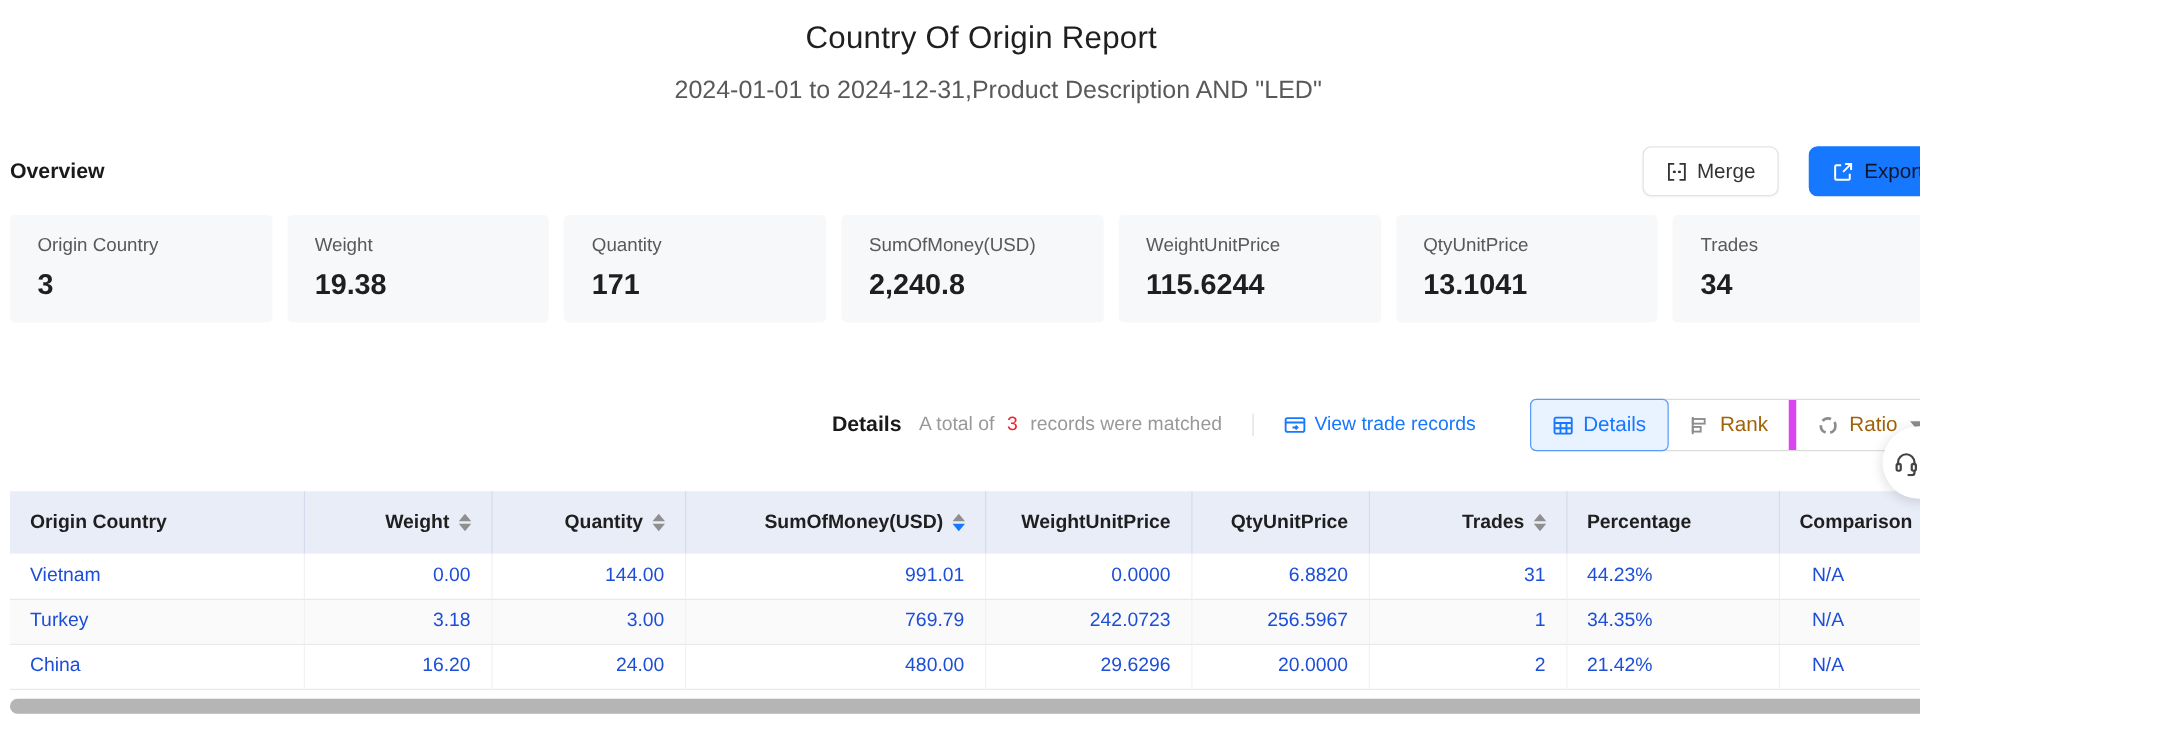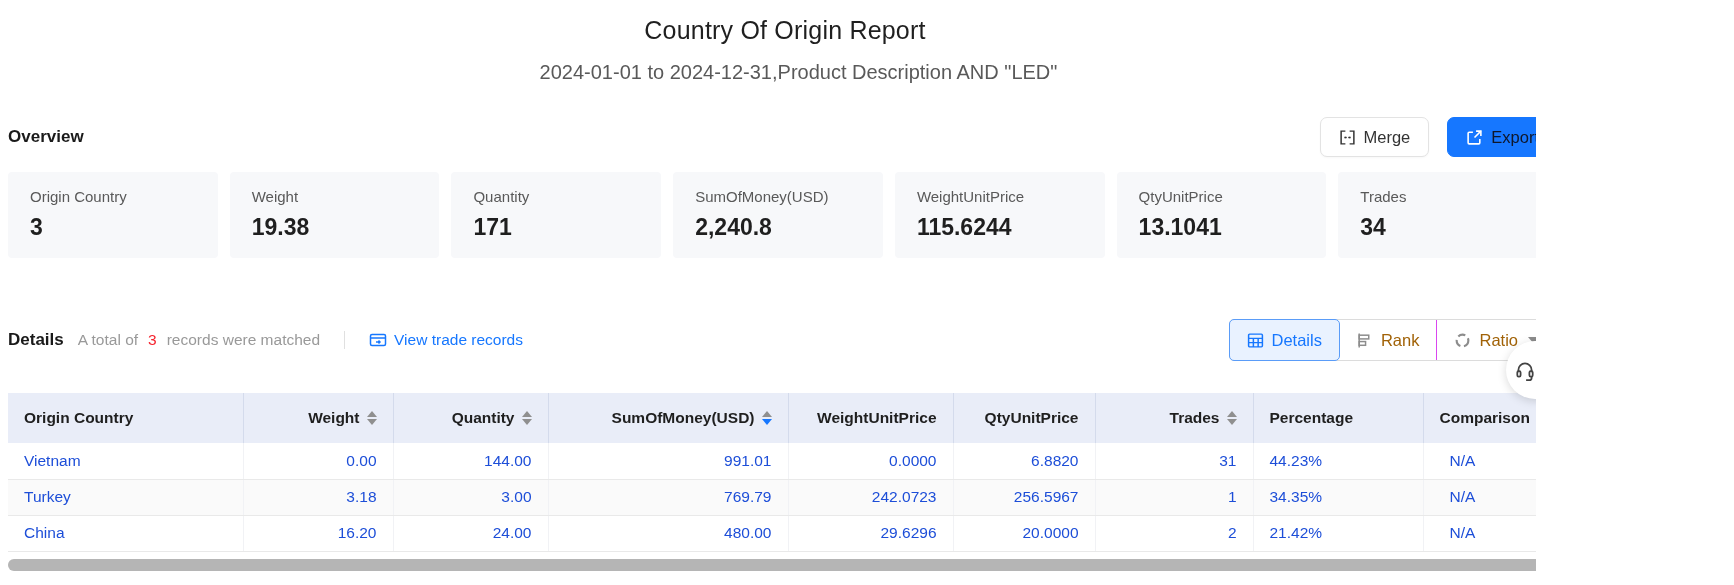--- a/index.html
+++ b/index.html
@@ -9,49 +9,49 @@
 
   
   .report-header { position:absolute; top:16px; left:0; width:1570px; text-align:center; }
   .report-title { font-size:25px; font-weight:500; color:#1f1f1f; letter-spacing:.2px; }
   .report-subtitle { margin-top:16px; font-size:20px; color:#595959;padding-left:27px; }
 
   
   .overview-bar { position:absolute; top:116px; left:8px; width:1550px; height:42px;
                   display:flex; align-items:center; justify-content:space-between; }
   .overview-heading { font-size:17px; font-weight:700; color:#1a1a1a; }
-  .overview-actions { display:flex; gap:18px; }
+  .overview-actions { display:flex; gap:24px; }
   .btn { display:inline-flex; align-items:center; gap:8px; height:40px; padding:0 18px;
          border-radius:7px; font-size:16.5px; cursor:pointer; }
   .btn-merge { background:#fff; border:1px solid #e3e3e3; color:#333;
                box-shadow:0 1px 2px rgba(0,0,0,.03); }
   .btn-export { background:#1677ff; border:1px solid #1677ff; color:#0f172a; }
 
   
   .cards { position:absolute; top:172px; left:8px; width:1540px; height:86px;
            display:flex; gap:12px; }
   .card { flex:1; background:#f7f8fa; border-radius:4px; padding:16px 22px; }
   .card-label { font-size:15px; color:#595959; }
   .card-value { margin-top:9px; font-size:23px; font-weight:700; color:#1f1f1f; }
 
   
   .details-bar { position:absolute; top:318px; left:8px; width:1550px; height:44px;
-                 display:flex; align-items:center; justify-content:space-between; }
+                 display:flex; align-items:center; justify-content:flex-end;gap:43px; }
   .details-left { display:flex; align-items:center; gap:10px; font-size:15.5px; }
   .details-heading { font-size:17px; font-weight:700; color:#1a1a1a; margin-right:4px; }
   .muted { color:#999; }
   .count-red { color:#f5222d; }
   .v-divider { width:1px; height:18px; background:#e0e0e0; margin:0 14px; }
   .link { display:inline-flex; align-items:center; gap:7px; color:#1677ff; cursor:pointer; font-size:15.5px; }
 
   .tab-group { display:flex; align-items:stretch; height:42px; background:#fff;
                border:1px solid #dcdcdc; border-radius:5px; }
   .tab { display:flex; align-items:center; gap:8px; padding:0 17px; font-size:16.5px;
          color:#a16207; cursor:pointer; position:relative; }
-  .tab + .tab { border-left:1px solid #d946ef; }
+  .tab + .tab { border-left:6px solid #d946ef; }
   .tab.active { color:#1677ff; background:#e9f2ff; border:1px solid #5a9cf8;
                 border-radius:5px; margin:-1px; z-index:2; }
   .tab.active + .tab { border-left:none; }
   .caret-down-small { width:0; height:0; border-left:6px solid transparent;
                       border-right:6px solid transparent; border-top:7px solid #8c8c8c; margin-left:2px; }
 
   
   .report-table { position:absolute; top:393px; left:8px; width:1726px;
                   border-collapse:collapse; table-layout:fixed; }
   .report-table th { height:50px; background:#e9edf8; font-size:15.5px; font-weight:700;

